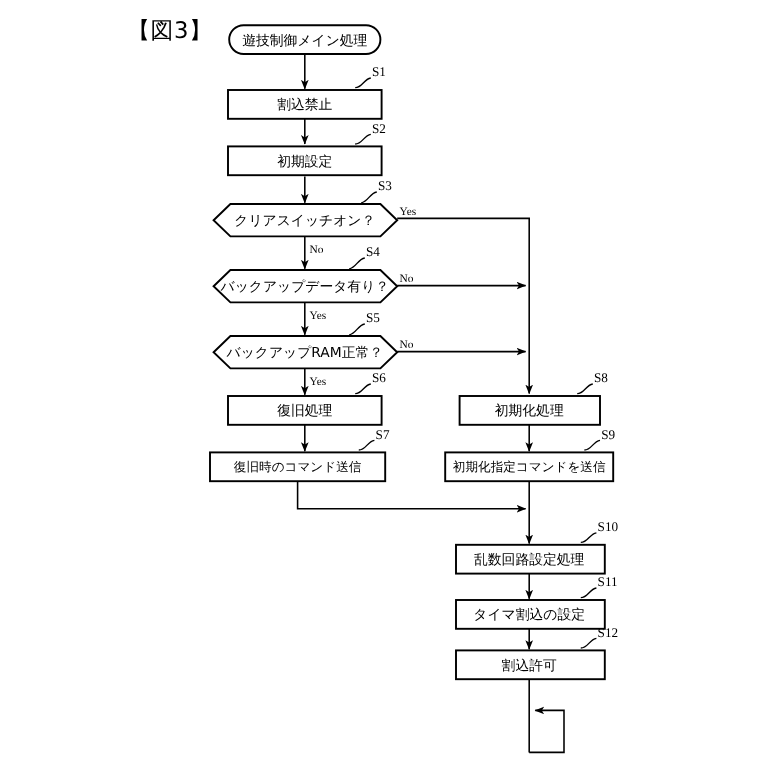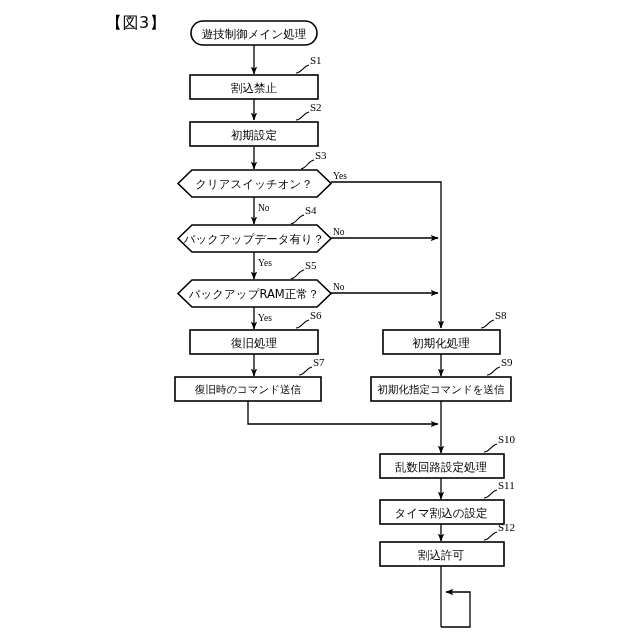--- a/index.html
+++ b/index.html
@@ -12,21 +12,21 @@
     width: 640px;
     height: 640px;
     background: #ffffff;
     font-family: "DejaVu Sans", "Liberation Sans", sans-serif;
     overflow: hidden;
   }
   #figure-label {
     position: absolute;
     left: 106px;
     top: 13px;
-    font-size: 16px;
+    font-size: 19px;
     color: #000;
     letter-spacing: 0.5px;
     white-space: nowrap;
   }
   svg#flow {
     position: absolute;
     left: 0;
     top: 0;
     width: 640px;
     height: 640px;

